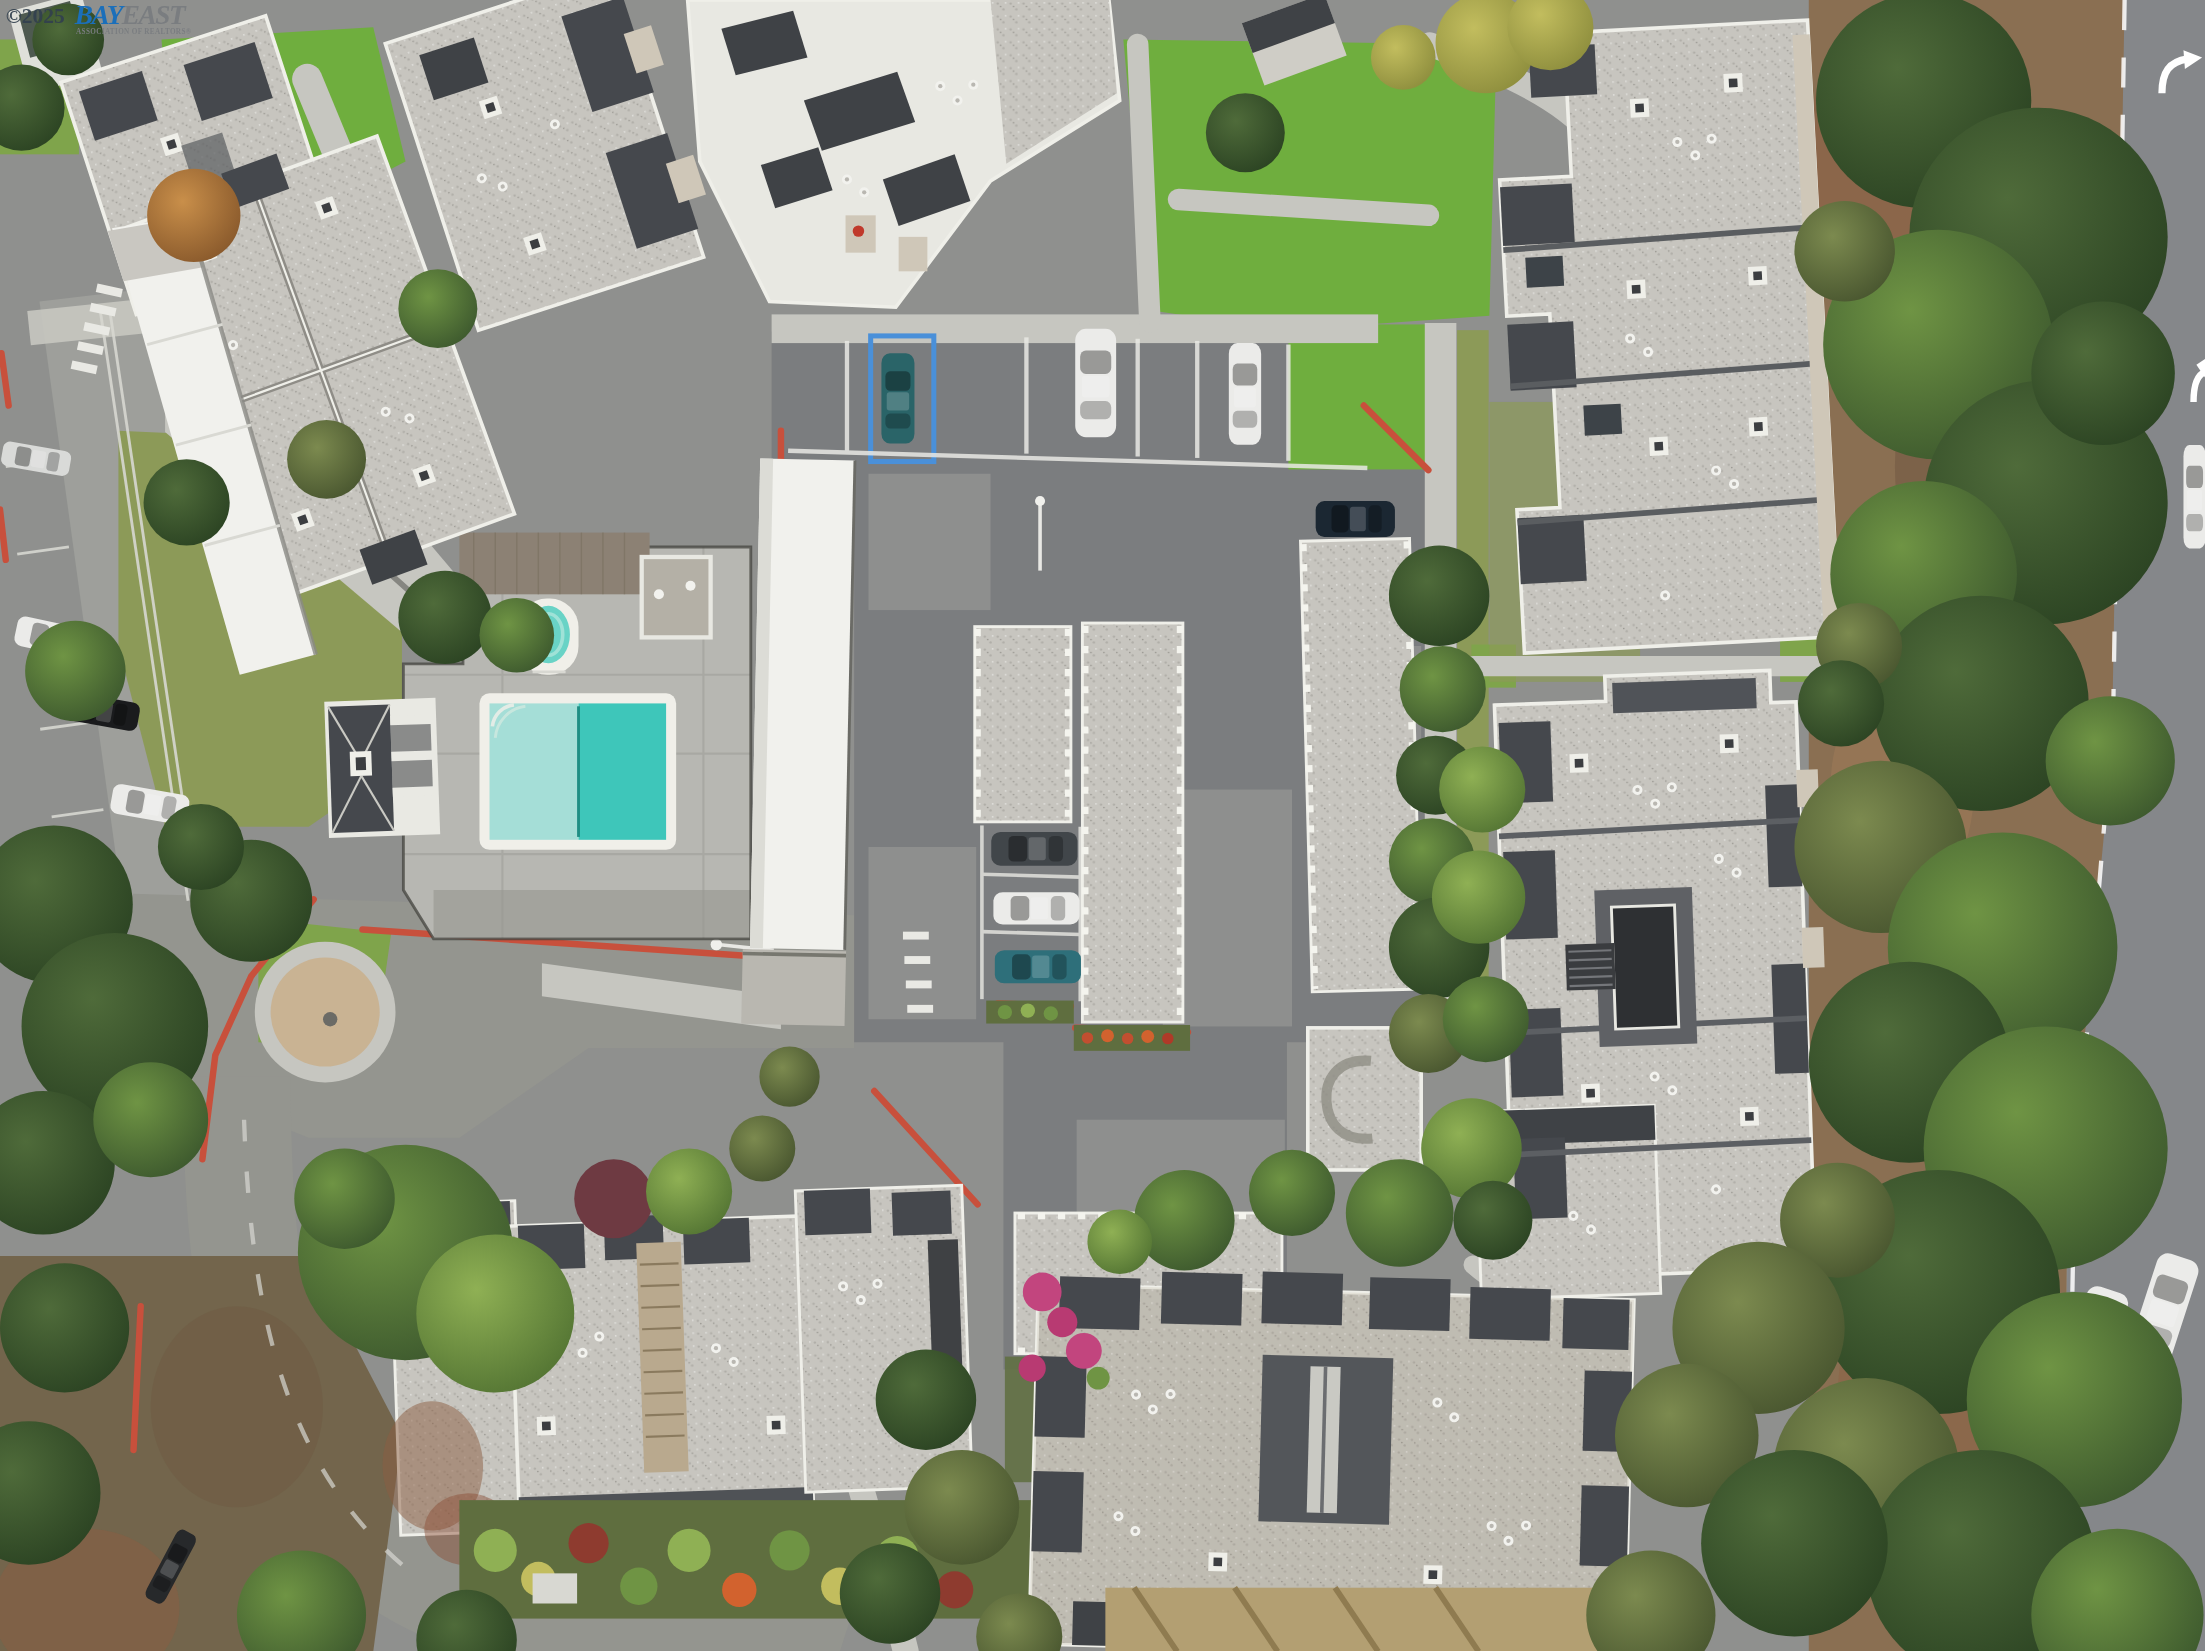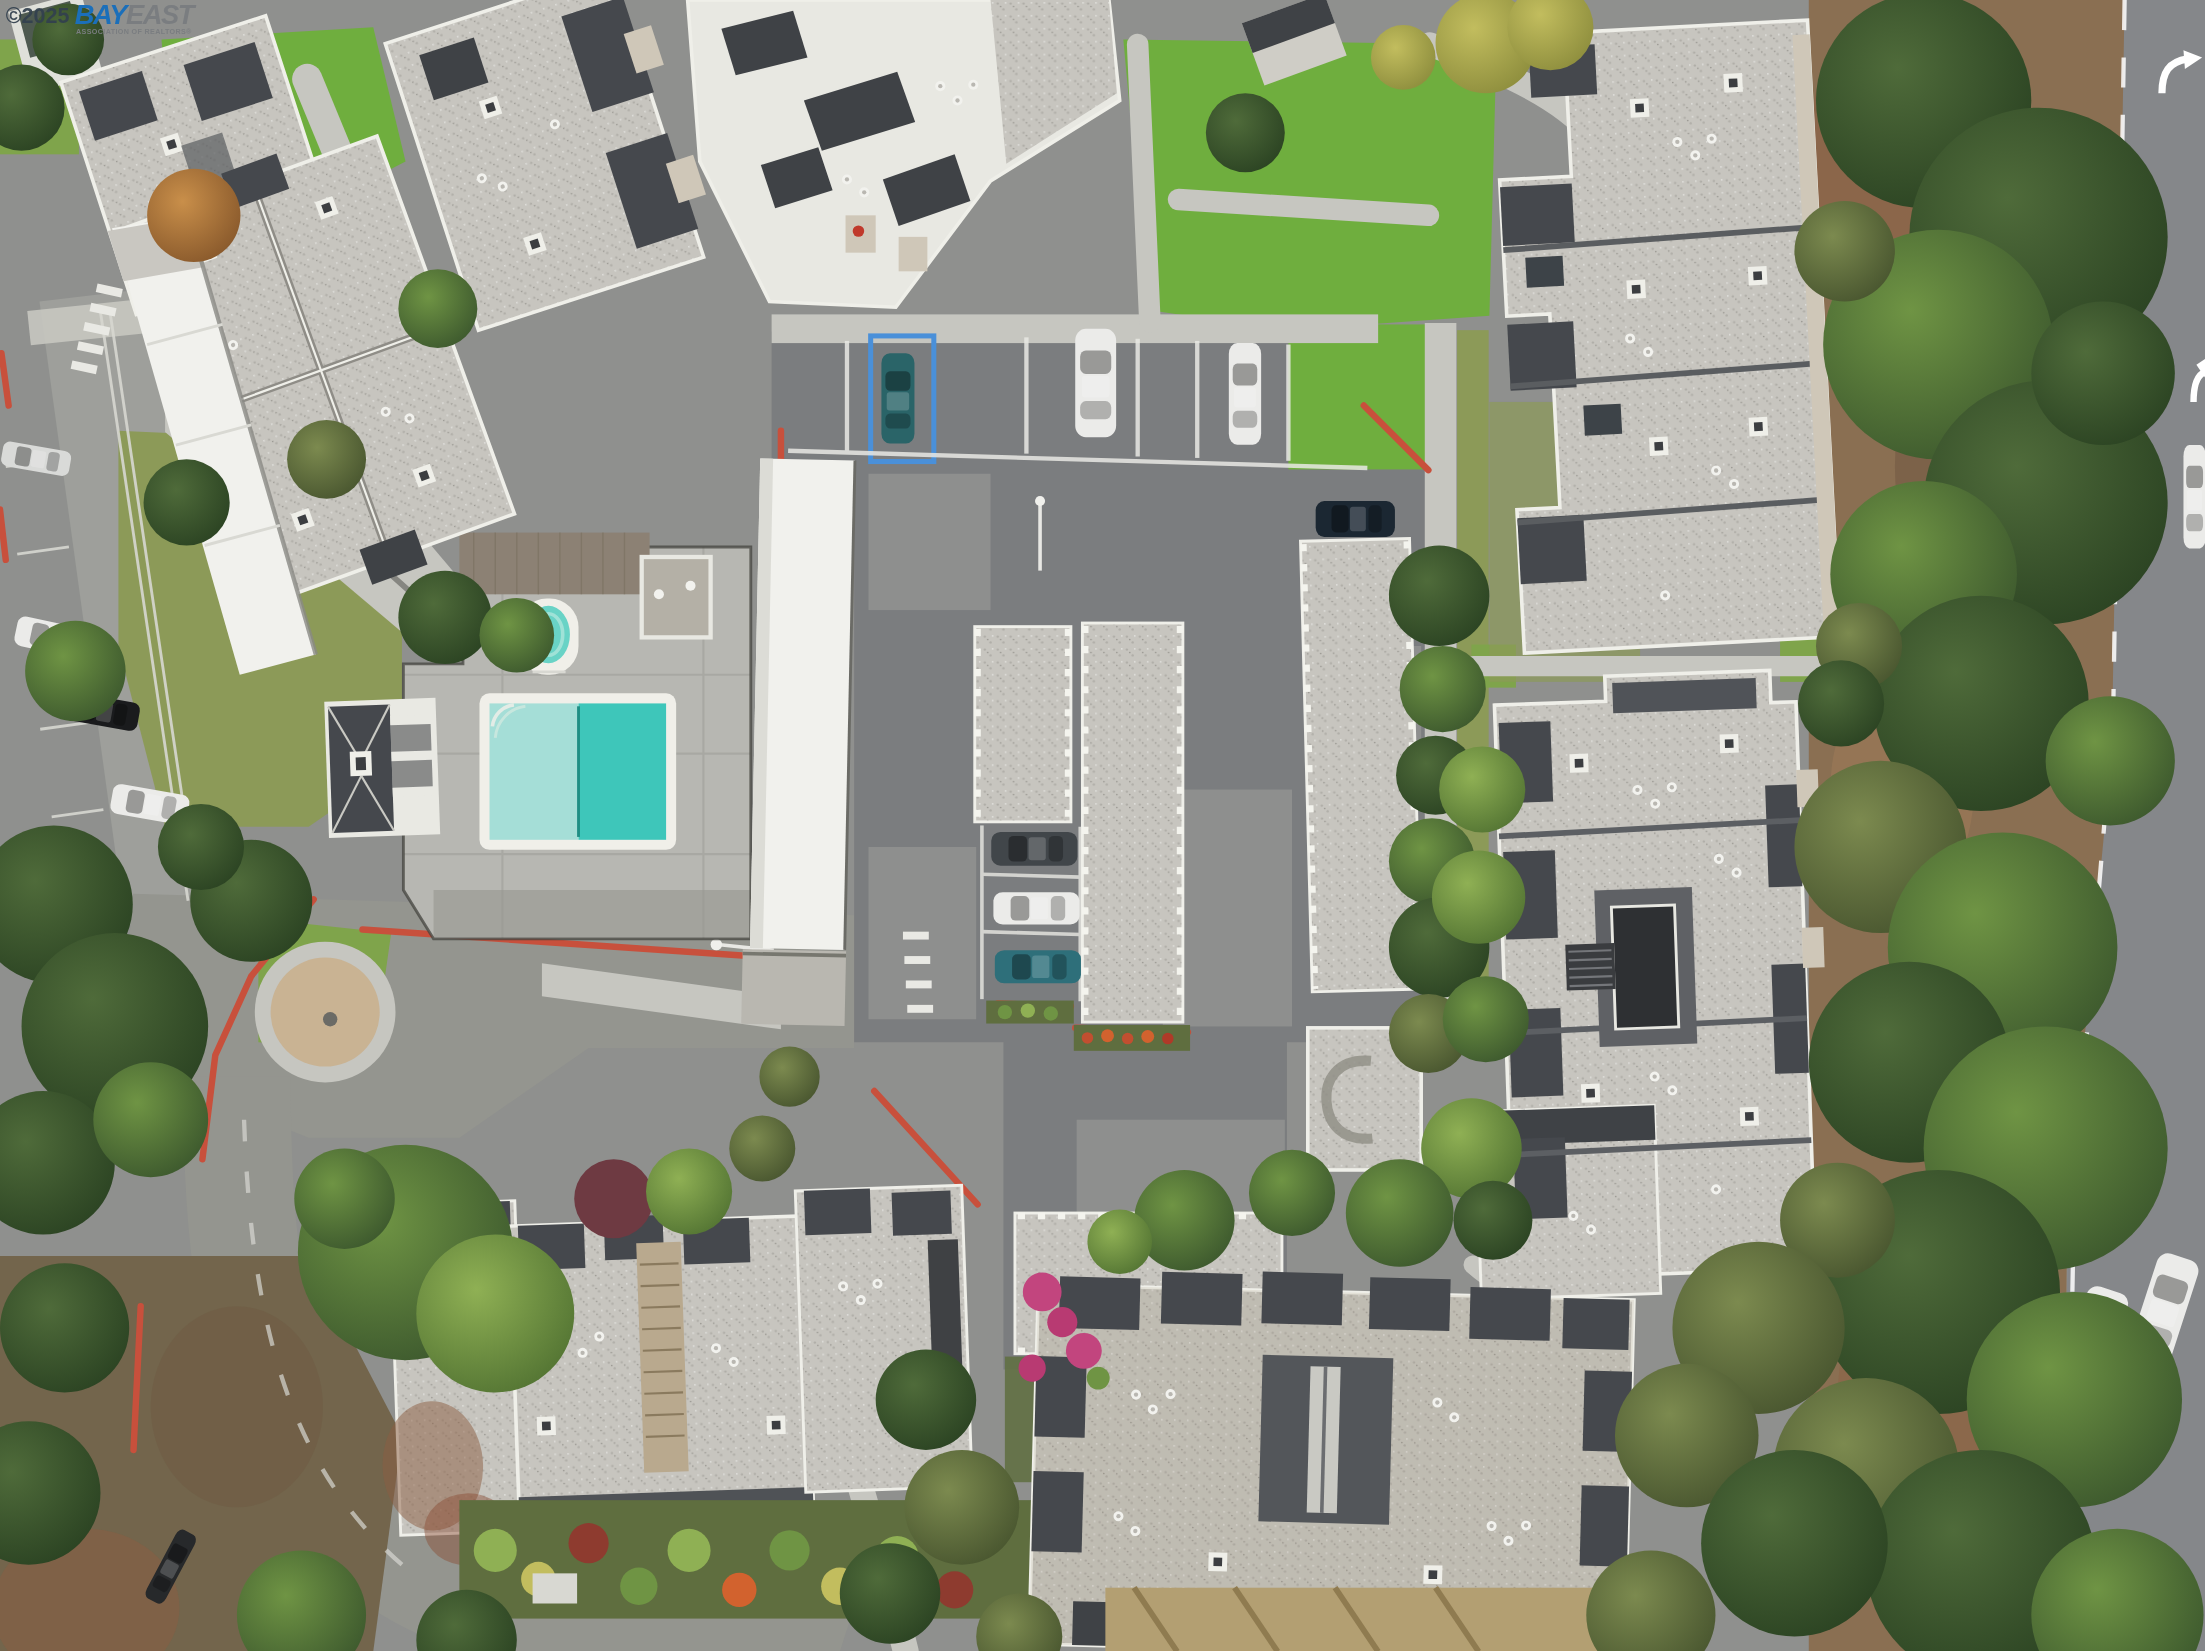--- a/index.html
+++ b/index.html
@@ -1,17 +1,17 @@
 <!DOCTYPE html>
 <html style="--asphalt: #8f908e; --asphaltDark: #7b7d7f; --asphaltLight: #9e9f9b; --roadRight: #85878a; --roadPlaza: #94958f; --concrete: #c6c6c0; --concreteBright: #d7d7d1; --roofLight: #c7c5bf; --roofLightDot: #b0aea8; --roofMid: #b5b3ad; --roofDark: #45484d; --roofSlate: #3f4246; --trim: #efefe9; --wallTan: #cfc7b8; --stairTan: #b9a98e; --whiteRoof: #f1f1ed; --poolDeck: #b7b7b2; --poolBorder: #f0efe9; --poolLight: #a5ded7; --poolDeep: #3ec6ba; --spa: #69d3c6; --laneLine: #1f8e84; --grass: #7fa44b; --grassBright: #6fae3e; --grassOlive: #8c9a58; --gardenDark: #5f6e3f; --treeDark1: #4f6b3a; --treeDark2: #2c4423; --treeMid1: #6f9444; --treeMid2: #3e5a2e; --treeBright1: #8fb054; --treeBright2: #557634; --treeOlive1: #7c8a4f; --treeOlive2: #4a5730; --treeYellow1: #c2bd5e; --treeYellow2: #8f8f3e; --autumn1: #c98f4a; --autumn2: #8a5a2c; --dirt: #8a6f52; --dirtDark: #6e563f; --dirtLight: #9c7a58; --mulchRed: #8b5e41; --brush: #73654c; --dryGrass: #b39f72; --dryStreak: #8f7b50; --curbRed: #c8503c; --stallBlue: #4a90d9; --markWhite: #e9e9e4; --carWhite: #ebebe9; --carTeal: #2a6468; --carTealMid: #2e6f7a; --carDarkBlue: #1b2732; --carBlack: #1a1b1d; --carGray: #41464a; --flowerPink: #c2457e; --flowerRed: #c14f30; --flowerOrange: #d2622e; --maroon: #6e3a42; --woodDeck: #8c8174; --gravelRoof: #b4b0a6; --pebble: #c9b393; --wmBlue: #1b6fba; --wmGray: #7a7d80; --wmDark: #32404e;font-size:11.5px"><head>
 <meta charset="utf-8">
 <style>
   html,body{margin:0;padding:0;background:#1b1c1d;}
   .scene{position:relative;width:100%;aspect-ratio:3072/2301;overflow:hidden;background:var(--asphalt,#8f908e);
-         font-family:Liberation Sans, sans-serif;}
+         font-family:Liberation Serif, serif;}
   .scene svg{position:absolute;inset:0;width:100%;height:100%;display:block;}
   text{user-select:none;}
 </style>
 </head>
 <body>
 
 <div class="scene">
 <svg viewBox="0 0 3072 2301" preserveAspectRatio="xMidYMid slice">
 <defs>
   <pattern id="roofTex" width="18" height="18" patternUnits="userSpaceOnUse">

